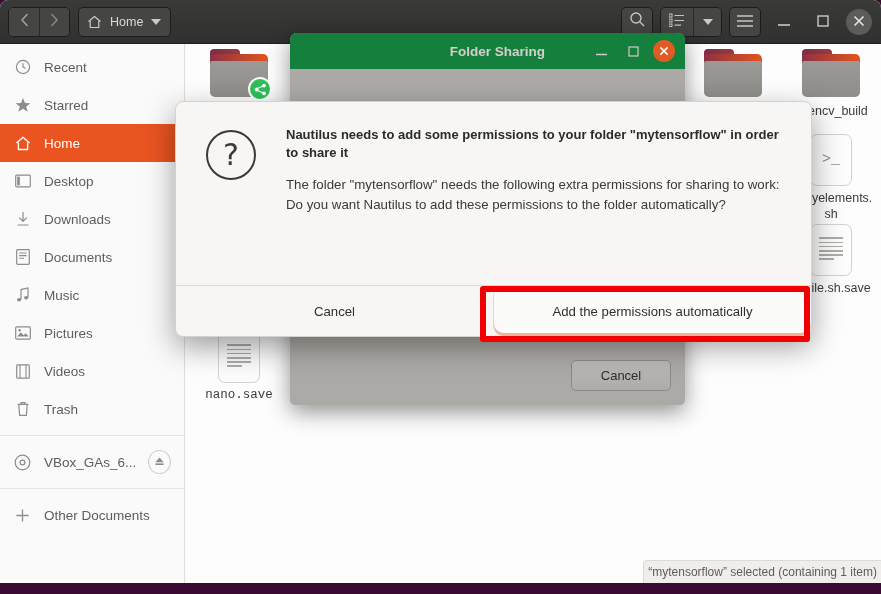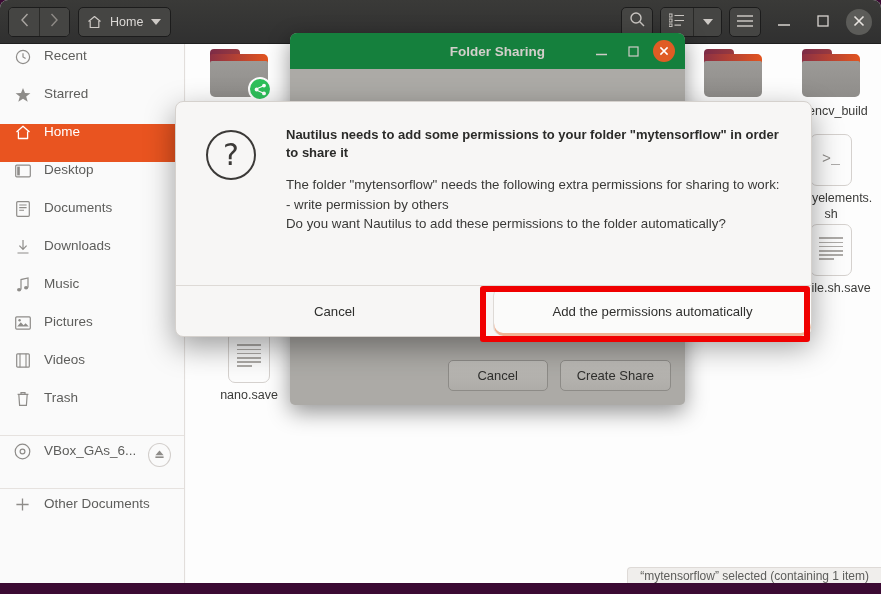--- a/index.html
+++ b/index.html
@@ -61,21 +61,21 @@
   .wc { width: 32px; height: 30px; display: flex; align-items: center; justify-content: center; color: #d7d3cf; }
   .wc.close { width: 26px; height: 26px; border-radius: 50%; background: #5c5c59; color: #e8e4e0; font-size: 15px; }
 
   
   .sidebar {
     position: absolute; left: 0; top: 44px; width: 185px; height: 539px;
     background: #fafafa; border-right: 1px solid #e2dedb;
     padding-top: 4px;
   }
   .side-item {
-    height: 38px; display: flex; gap: 13px;
+    height: 38px; display: flex; align-items: center; gap: 13px;
     padding-left: 14px; color: #5d5d5b; font-size: 13.5px;
   }
   .side-item .ico { width: 17px; height: 17px; display: flex; align-items: center; justify-content: center; color: #8e8c89; flex: 0 0 17px; }
   .side-item.active { background: #e95420; color: #ffffff; }
   .side-item.active .ico { color: #ffffff; }
   .side-sep { height: 1px; background: #e6e2df; margin: 7px 0; }
   .side-item .eject {
     margin-left: auto; margin-right: 13px;
     width: 24px; height: 24px; border: 1px solid #d2cecb; border-radius: 50%;
     display: flex; align-items: center; justify-content: center; color: #8e8c89; font-size: 10px;
@@ -121,24 +121,24 @@
   .doc-lines span:last-child { width: 62%; }
   .term-ico {
     width: 42px; height: 52px; margin: 0 auto 4px;
     background: #fcfcfc; border: 1px solid #d5d1ce; border-radius: 7px;
     display: flex; align-items: center; justify-content: center;
     color: #8e8c89; font-family: "Liberation Mono", monospace; font-size: 15px;
   }
 
   
   .statusbar {
-    position: absolute; right: 0; bottom: 0; height: 16px;
+    position: absolute; right: 0; bottom: 0; height: 23px;
     background: #f0eeec; border-top: 1px solid #dedad7; border-left: 1px solid #dedad7;
     border-radius: 4px 0 0 0;
-    display: flex; align-items: center; padding: 0 12px;
+    display: flex; align-items: center; padding: 0 4px;
     font-size: 12px; color: #5d5d5b; white-space: nowrap;
   }
 
   
   .fsdlg {
     position: absolute; left: 290px; top: 33px; width: 395px; height: 372px;
     background: #acaaa6;
     border-radius: 7px 7px 5px 5px;
     box-shadow: 0 7px 22px rgba(0,0,0,.42);
     overflow: hidden;
@@ -334,33 +334,33 @@
           <svg width="16" height="14" viewBox="0 0 16 14">
               <rect x="0.7" y="1.2" width="14.6" height="11.6" rx="1" fill="none" stroke="currentColor" stroke-width="1.2"></rect>
               <rect x="2.2" y="2.6" width="2.6" height="8.8" fill="currentColor"></rect>
             </svg>
         </span>
         <span class="side-label">Desktop</span>
       </div>
       <div class="side-item">
         <span class="ico">
           <svg width="14" height="16" viewBox="0 0 14 16">
+              <path d="M7 1 V10 M3.4 6.6 L7 10.3 L10.6 6.6 M1.5 14 H12.5" fill="none" stroke="currentColor" stroke-width="1.2"></path>
+            </svg>
+        </span>
+        <span class="side-label">Downloads</span>
+      </div>
+      <div class="side-item">
+        <span class="ico">
+          <svg width="14" height="16" viewBox="0 0 14 16">
               <rect x="0.7" y="0.7" width="12.6" height="14.6" rx="1" fill="none" stroke="currentColor" stroke-width="1.2"></rect>
               <path d="M3.2 4 H10.6 M3.2 6.6 H10.6 M3.2 9.2 H8" stroke="currentColor" stroke-width="1.1"></path>
             </svg>
         </span>
         <span class="side-label">Documents</span>
-      </div>
-      <div class="side-item">
-        <span class="ico">
-          <svg width="14" height="16" viewBox="0 0 14 16">
-              <path d="M7 1 V10 M3.4 6.6 L7 10.3 L10.6 6.6 M1.5 14 H12.5" fill="none" stroke="currentColor" stroke-width="1.2"></path>
-            </svg>
-        </span>
-        <span class="side-label">Downloads</span>
       </div>
       <div class="side-item">
         <span class="ico">
           <svg width="14" height="16" viewBox="0 0 14 16">
               <path d="M5 12.5 V2.6 L12 1 V10.6" fill="none" stroke="currentColor" stroke-width="1.2"></path>
               <ellipse cx="3.1" cy="12.7" rx="2.1" ry="1.7" fill="currentColor"></ellipse>
               <ellipse cx="10.1" cy="10.8" rx="2.1" ry="1.7" fill="currentColor"></ellipse>
             </svg>
         </span>
         <span class="side-label">Music</span>
@@ -474,21 +474,21 @@
               <span></span>
               <span></span>
               <span></span>
               <span></span>
               <span></span>
             </div>
         </div>
         <span class="file-label">myfile.sh.save</span>
       </div>
 
-      <div class="file-item" style="left:15px; top:287px;">
+      <div class="file-item" style="left:5px; top:287px;font-family:Liberation Mono, monospace;">
         <div class="doc-ico">
           <div class="doc-lines">
               <span></span>
               <span></span>
               <span></span>
               <span></span>
               <span></span>
               <span></span>
             </div>
         </div>
@@ -525,35 +525,31 @@
     <div class="fsdlg-body">
       <div class="fsdlg-folder">
         <div class="tab"></div>
           <div class="strip"></div>
           <div class="body"></div>
       </div>
       <div class="fsdlg-buttons">
         <div class="gbtn">
           <span>Cancel</span>
         </div>
-        <div class="gbtn">
-          <span>Create Share</span>
-        </div>
       </div>
     </div>
   </div>
 
   <div class="alert">
     <div class="alert-main">
       <div class="alert-qicon">?</div>
       <div class="alert-txt">
         <div class="alert-heading">Nautilus needs to add some permissions to your folder "mytensorflow" in order to share it</div>
         <div class="alert-body">
           <div>The folder "mytensorflow" needs the following extra permissions for sharing to work:</div>
-          <div> - write permission by others</div>
           <div>Do you want Nautilus to add these permissions to the folder automatically?</div>
         </div>
       </div>
     </div>
     <div class="alert-sep"></div>
     <div class="alert-actions">
       <div class="alert-btn">
         <span>Cancel</span>
       </div>
       <div class="alert-btn divider focused">

